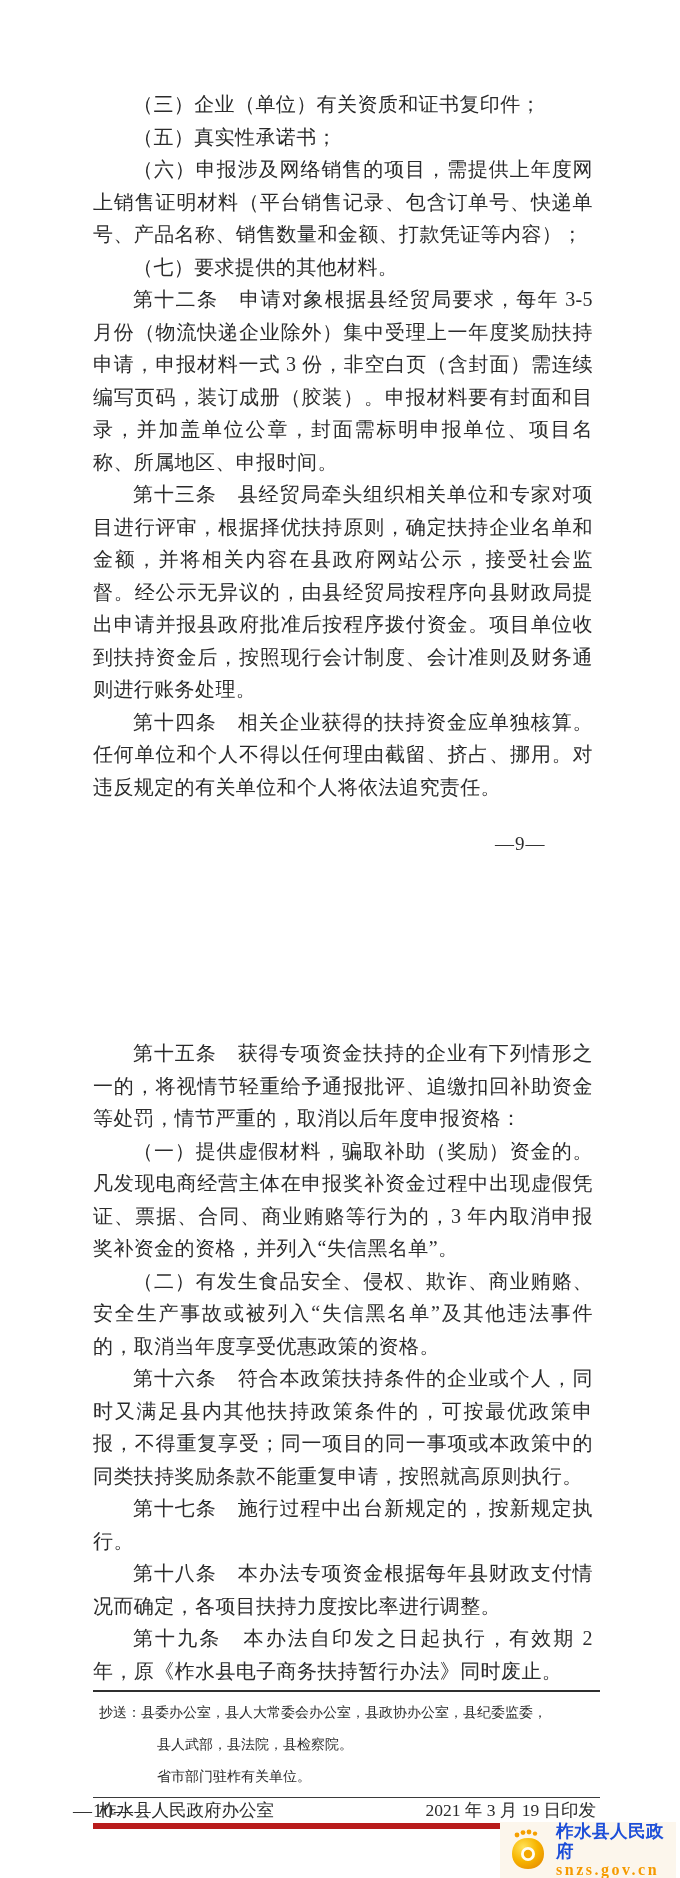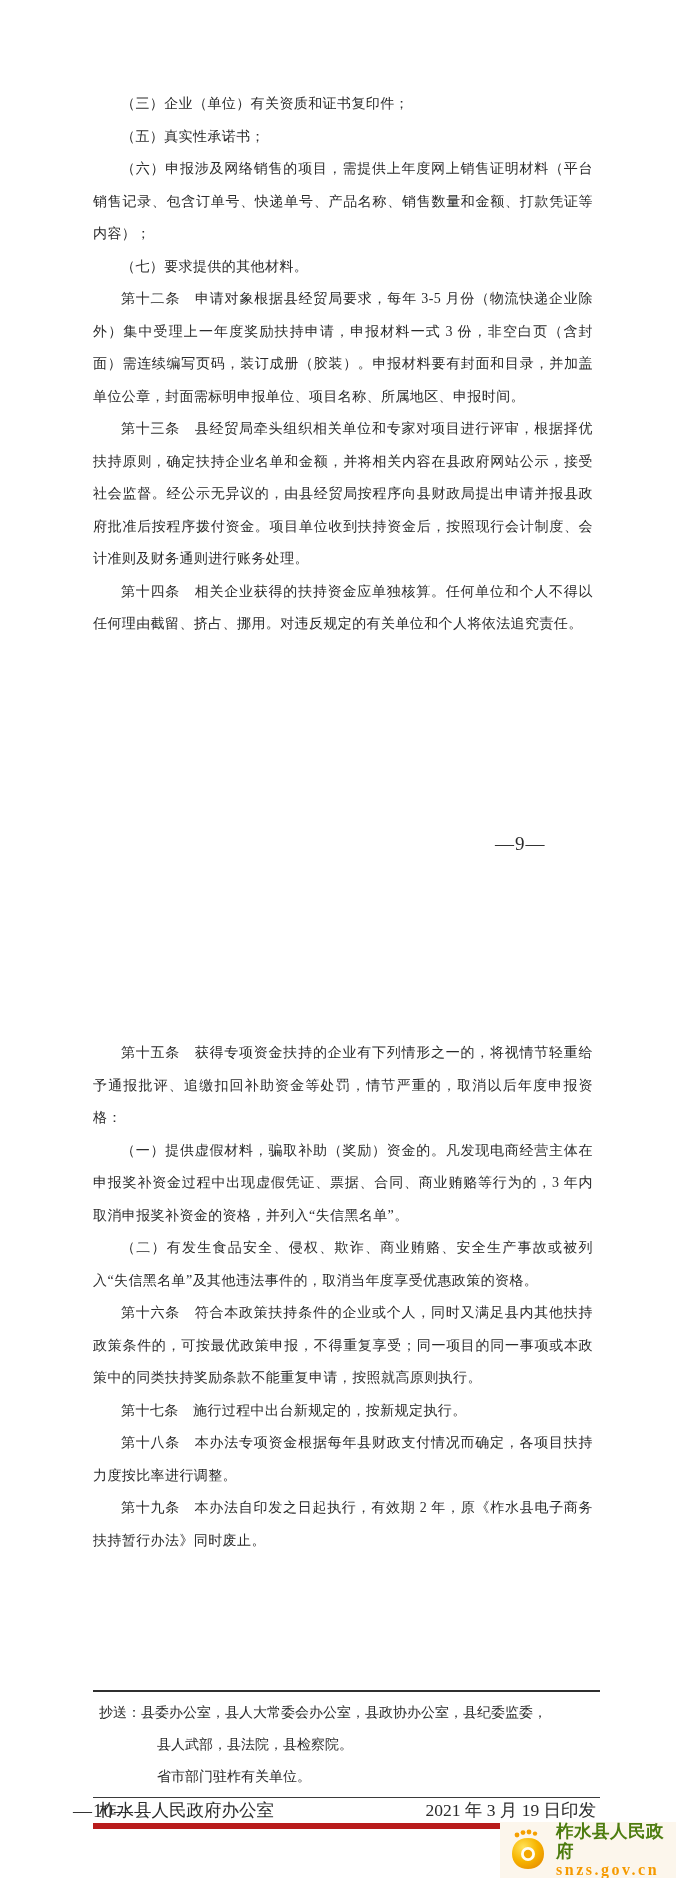--- a/index.html
+++ b/index.html
@@ -36,21 +36,21 @@
     position: absolute;
     left: 93px;
     width: 500px;
   }
   .content-1 { top: 88px; }
   .content-2 { top: 137px; }
   .para {
     margin: 0;
     text-indent: 2em;
     text-align: justify;
-    font-size: 14px;
+    font-size: 20px;
     line-height: 32.5px;
     letter-spacing: 0.4px;
   }
   .page-num {
     position: absolute;
     font-size: 19px;
     letter-spacing: 1px;
     color: #2b2b2b;
   }
   .page-num-9 { left: 495px; top: 833px; }
@@ -166,18 +166,18 @@
         <circle cx="9" cy="6" r="2.4" fill="#f5a000"></circle>
         <circle cx="15" cy="3.6" r="2.4" fill="#f5a000"></circle>
         <circle cx="21" cy="3" r="2.4" fill="#f5a000"></circle>
         <circle cx="27" cy="4.6" r="2.2" fill="#f5a000"></circle>
         <path d="M20 9 C9 9 4 16 4 25 C4 34 11 40 20 40 C29 40 36 34 36 25 C36 16 31 9 20 9 Z" fill="url(#footGrad)"></path>
         <circle cx="20" cy="25" r="7" fill="#fffdf5"></circle>
         <circle cx="20" cy="25" r="4.2" fill="#f3a800"></circle>
       </svg>
     </span>
     <span class="logo-text">
-      <span class="logo-title" style="color: #4d7c0f;">柞水县人民政府</span>
+      <span class="logo-title" style="color: #1d4ed8;">柞水县人民政府</span>
       <span class="logo-url" style="color: rgb(245, 154, 0);">snzs.gov.cn</span>
     </span>
   </div>
 
 </div>
 
 </body></html>

